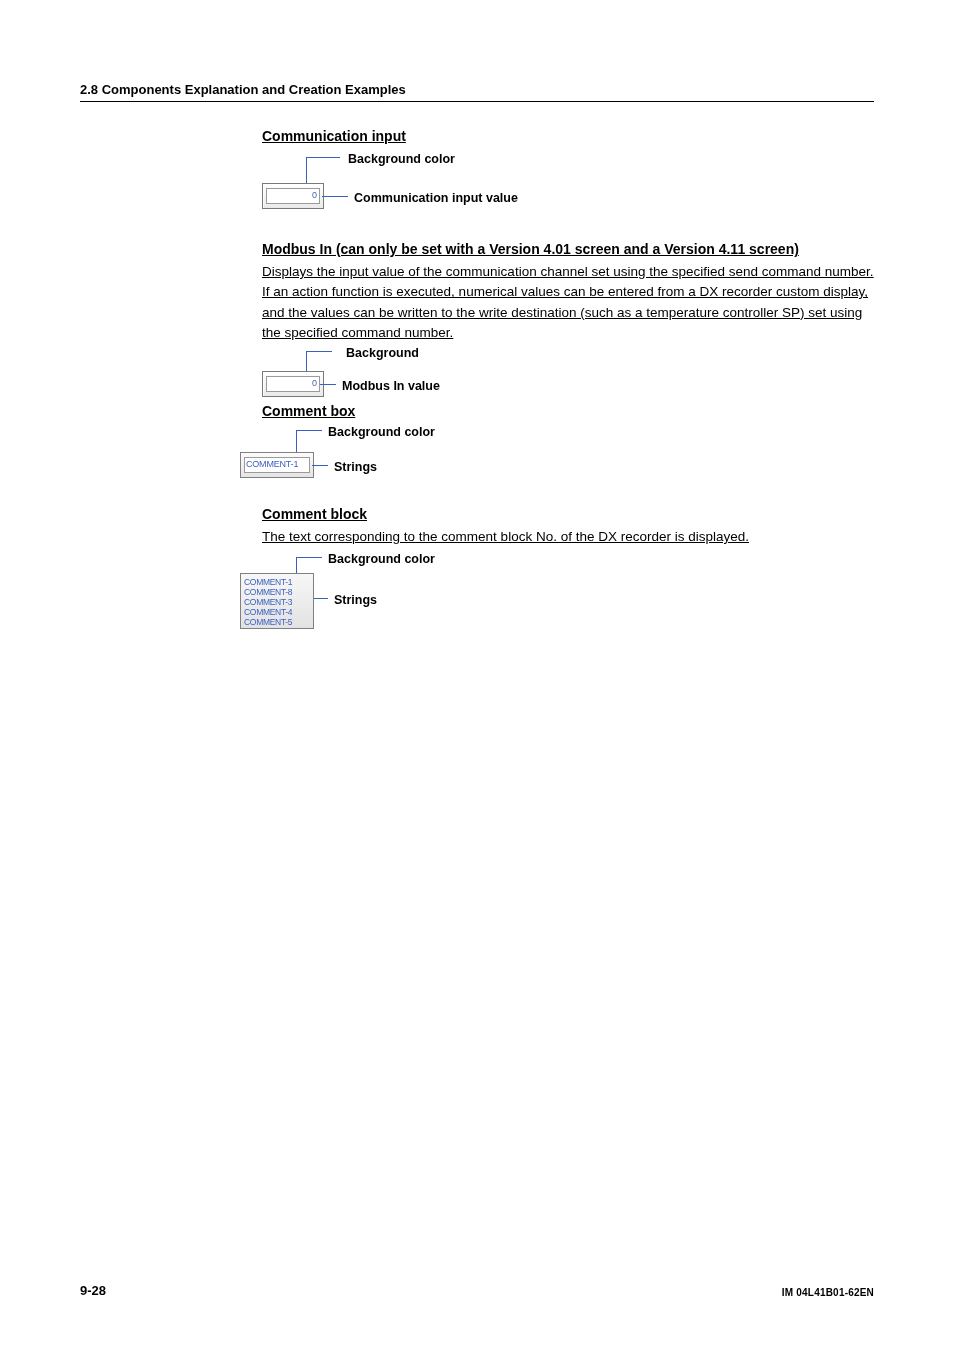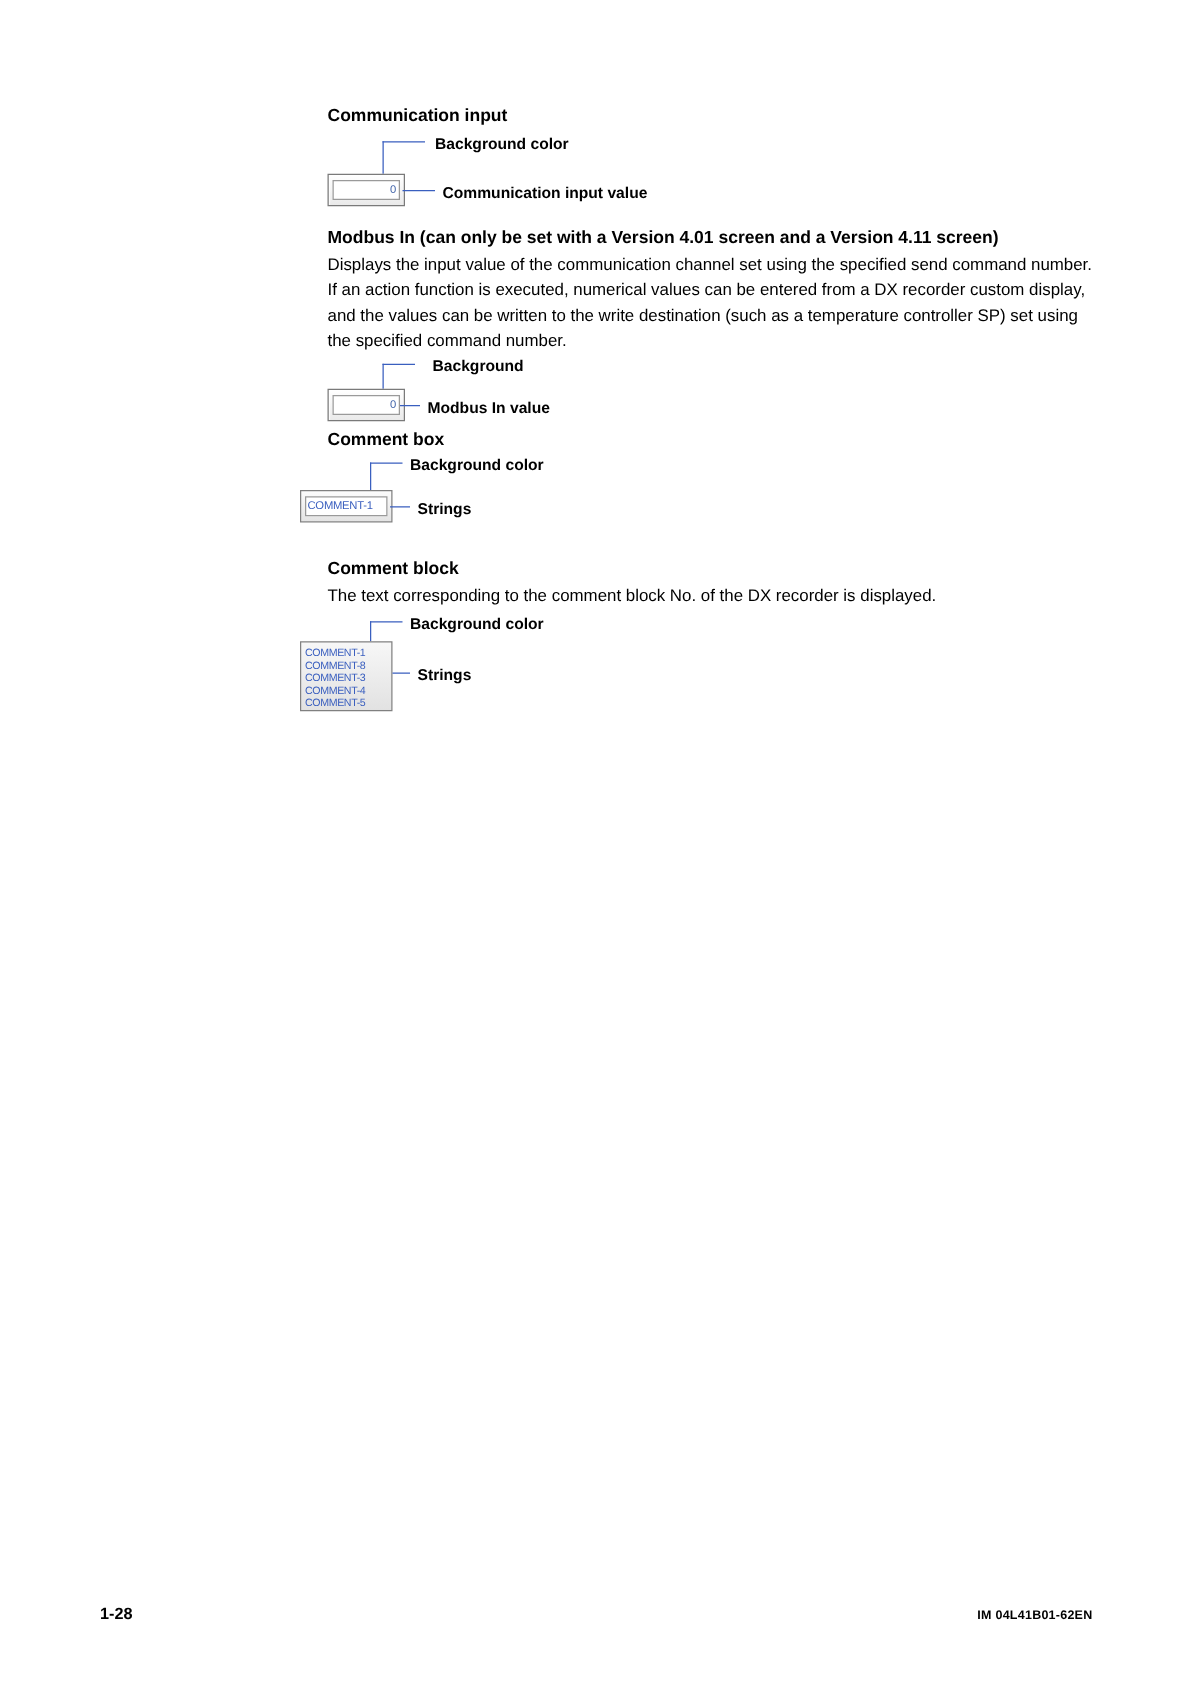--- a/index.html
+++ b/index.html
@@ -1,19 +1,19 @@
 <!DOCTYPE html>
 <html><head>
 <meta charset="utf-8">
 <style>
   * { box-sizing: border-box; margin: 0; padding: 0; }
   html, body { width: 954px; height: 1350px; background: #ffffff; font-family: Arial, Helvetica, sans-serif; color: #000; }
   .page { position: relative; width: 954px; height: 1350px; padding: 82px 80px 0 80px; }
   .sect-header { font-size: 13px; font-weight: bold; padding-bottom: 4px; border-bottom: 1.5px solid #000; margin-bottom: 24px; }
-  .content { margin-left: 182px; width: 620px; font-size: 13.5px; line-height: 1.5; }
+  .content { margin-left: 182px; width: 620px; font-size: 13.5px; line-height: 1.5; text-decoration: underline; }
   .h3 { font-size: 14px; font-weight: bold; margin-bottom: 2px; }
   .h2 { font-size: 17px; font-weight: bold; margin-left: 20px; margin-top: 28px; margin-bottom: 6px; }
   .para { margin-bottom: 4px; }
   .label-bold { font-size: 12.5px; font-weight: bold; }
   
   .inputbox-outer {
     position: relative;
     width: 62px; height: 26px;
     border: 1px solid #7a7a7a;
     background: linear-gradient(to bottom, #ffffff 0%, #eaeaea 100%);
@@ -87,36 +87,37 @@
   .d4 .l1b { position:absolute; top:6px; left:56px; width:26px; border-top:1px solid #3a5fbf; }
   .d4 .lab1 { position:absolute; top:-1px; left:88px; }
   .d4 .l2a { position:absolute; top:47px; left:74px; width:14px; border-top:1px solid #3a5fbf; }
   .d4 .lab2 { position:absolute; top:40px; left:94px; }
 </style>
 </head>
 <body>
 
 <div class="page">
 
+  <div class="sect-header">2.8  Components Explanation and Creation Examples</div>
 
   <div class="content">
 
     <div class="h3">Communication input</div>
     <div class="d1">
       <div class="l1a"></div>
         <div class="l1b"></div>
       <span class="label-bold lab1">Background color</span>
       <div class="inputbox-outer box">
         <div class="inputbox-inner">0</div>
       </div>
       <div class="l2a"></div>
       <span class="label-bold lab2">Communication input value</span>
     </div>
 
-    <div class="h3" style="margin-top:8px;">Modbus In (can only be set with a Version 4.01 screen and a Version 4.11 screen)</div>
+    <div class="h3" style="margin-top:24px;">Modbus In (can only be set with a Version 4.01 screen and a Version 4.11 screen)</div>
     <div class="para">Displays the input value of the communication channel set using the specified send command number. If an action function is executed, numerical values can be entered from a DX recorder custom display, and the values can be written to the write destination (such as a temperature controller SP) set using the specified command number.</div>
     <div class="d2">
       <div class="l1a"></div>
         <div class="l1b"></div>
       <span class="label-bold lab1">Background</span>
       <div class="inputbox-outer box">
         <div class="inputbox-inner">0</div>
       </div>
       <div class="l2a"></div>
       <span class="label-bold lab2">Modbus In value</span>
@@ -150,16 +151,16 @@
         <div class="cblock-line">COMMENT-3</div>
         <div class="cblock-line">COMMENT-4</div>
         <div class="cblock-line">COMMENT-5</div>
       </div>
       <div class="l2a"></div>
       <span class="label-bold lab2">Strings</span>
     </div>
   </div>
 
   <div class="footer">
-    <span class="page-num">1-28</span>
+    <span class="page-num">9-28</span>
     <span class="doc-id">IM 04L41B01-62EN</span>
   </div>
 </div>
 
 </body></html>

